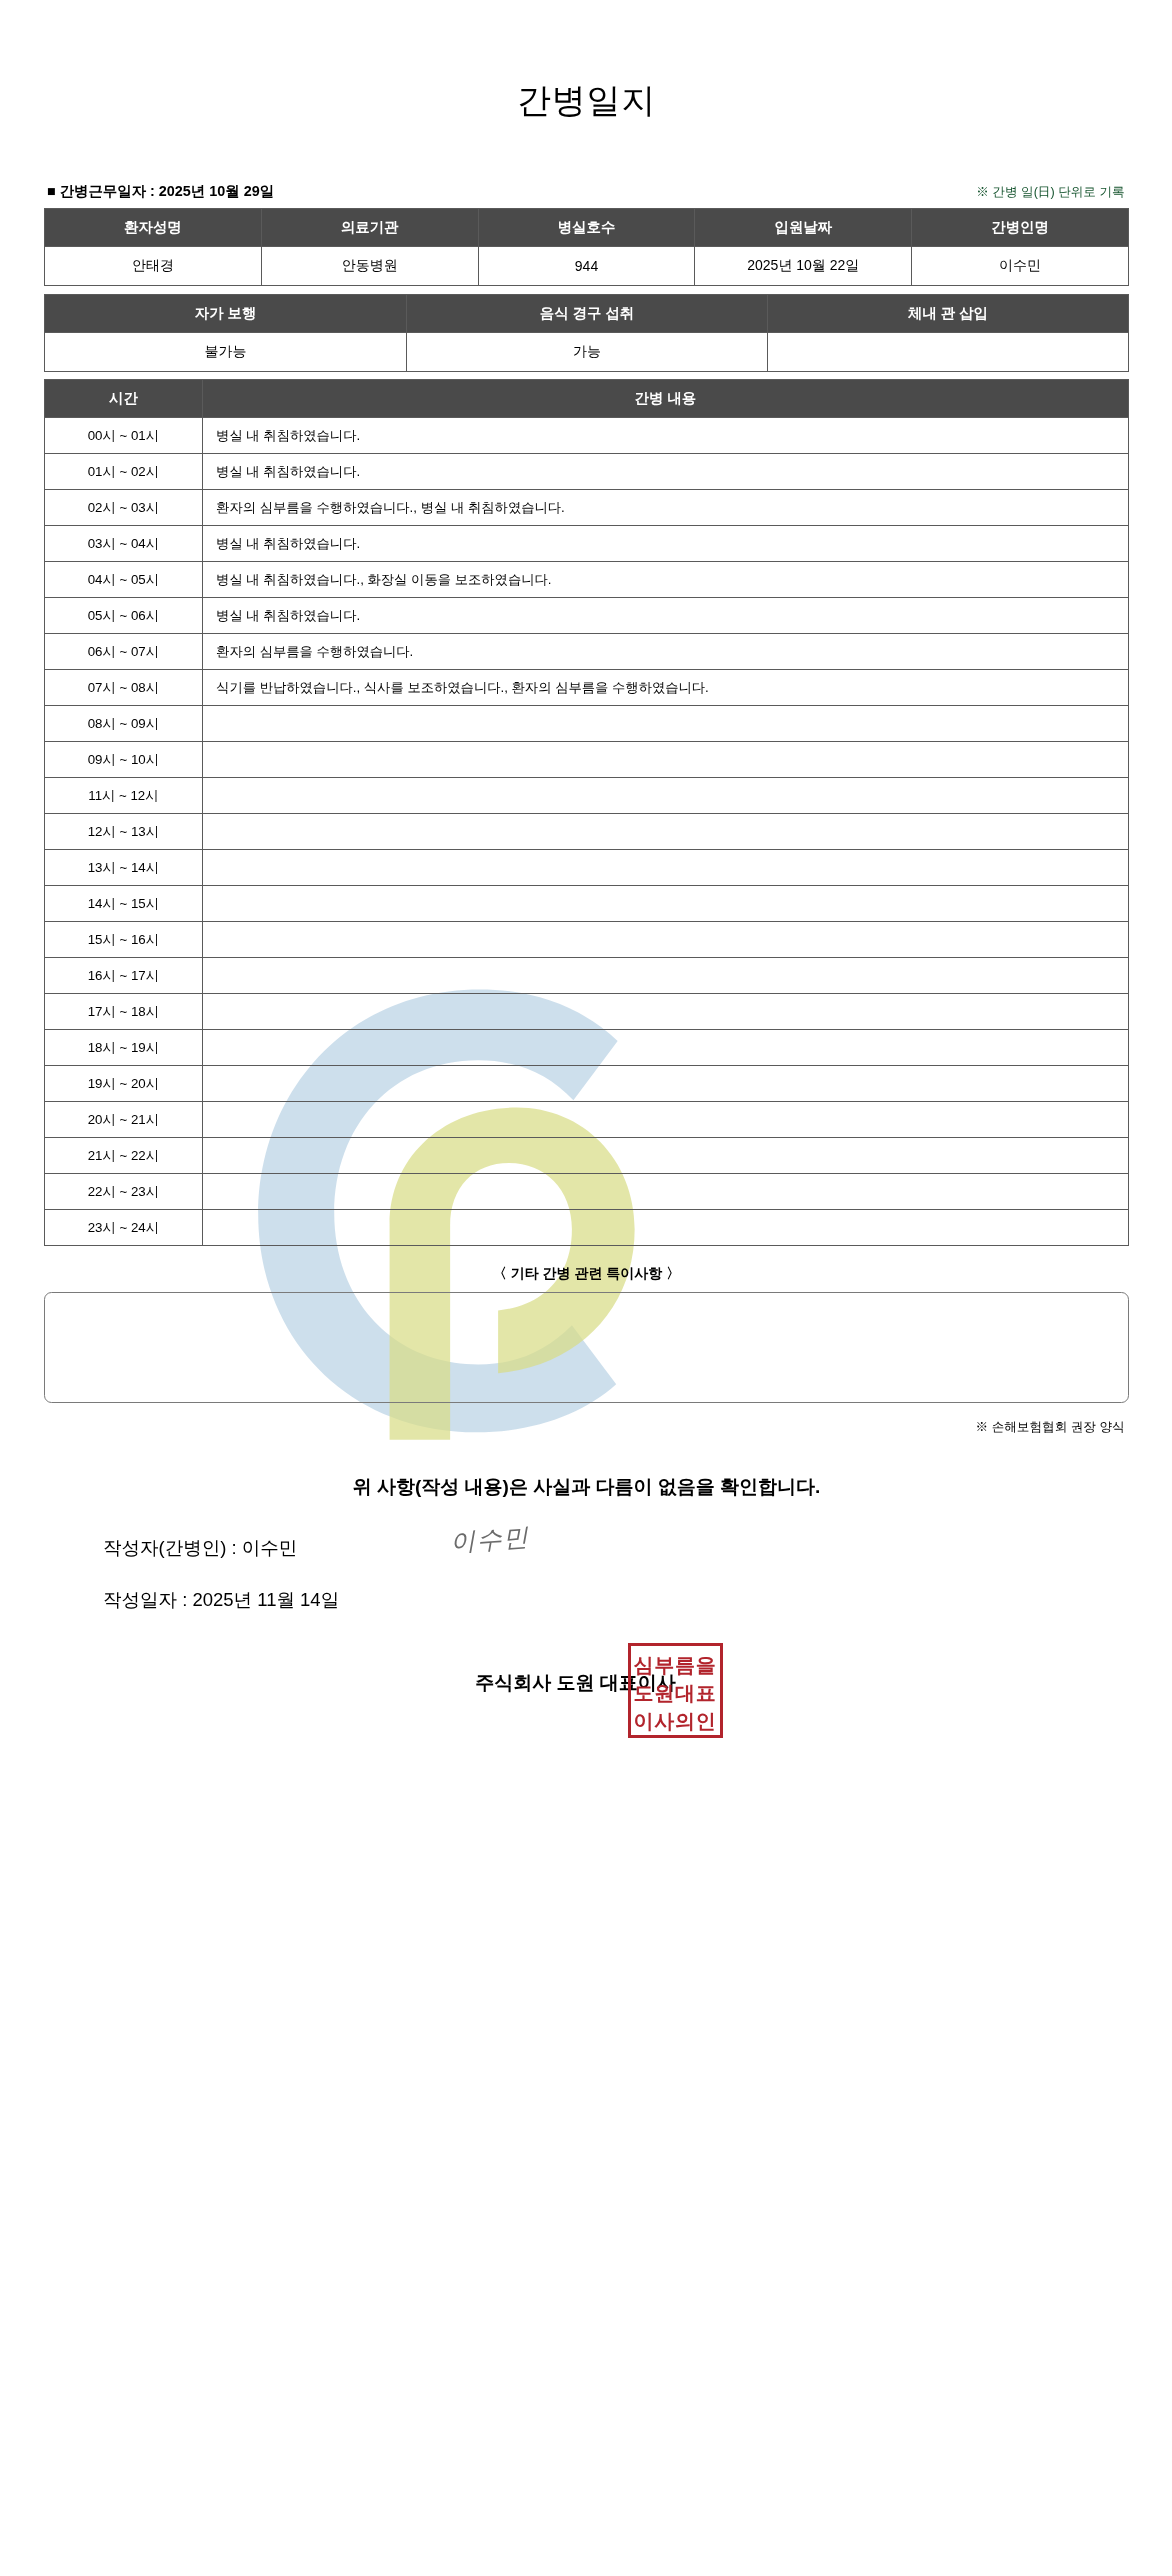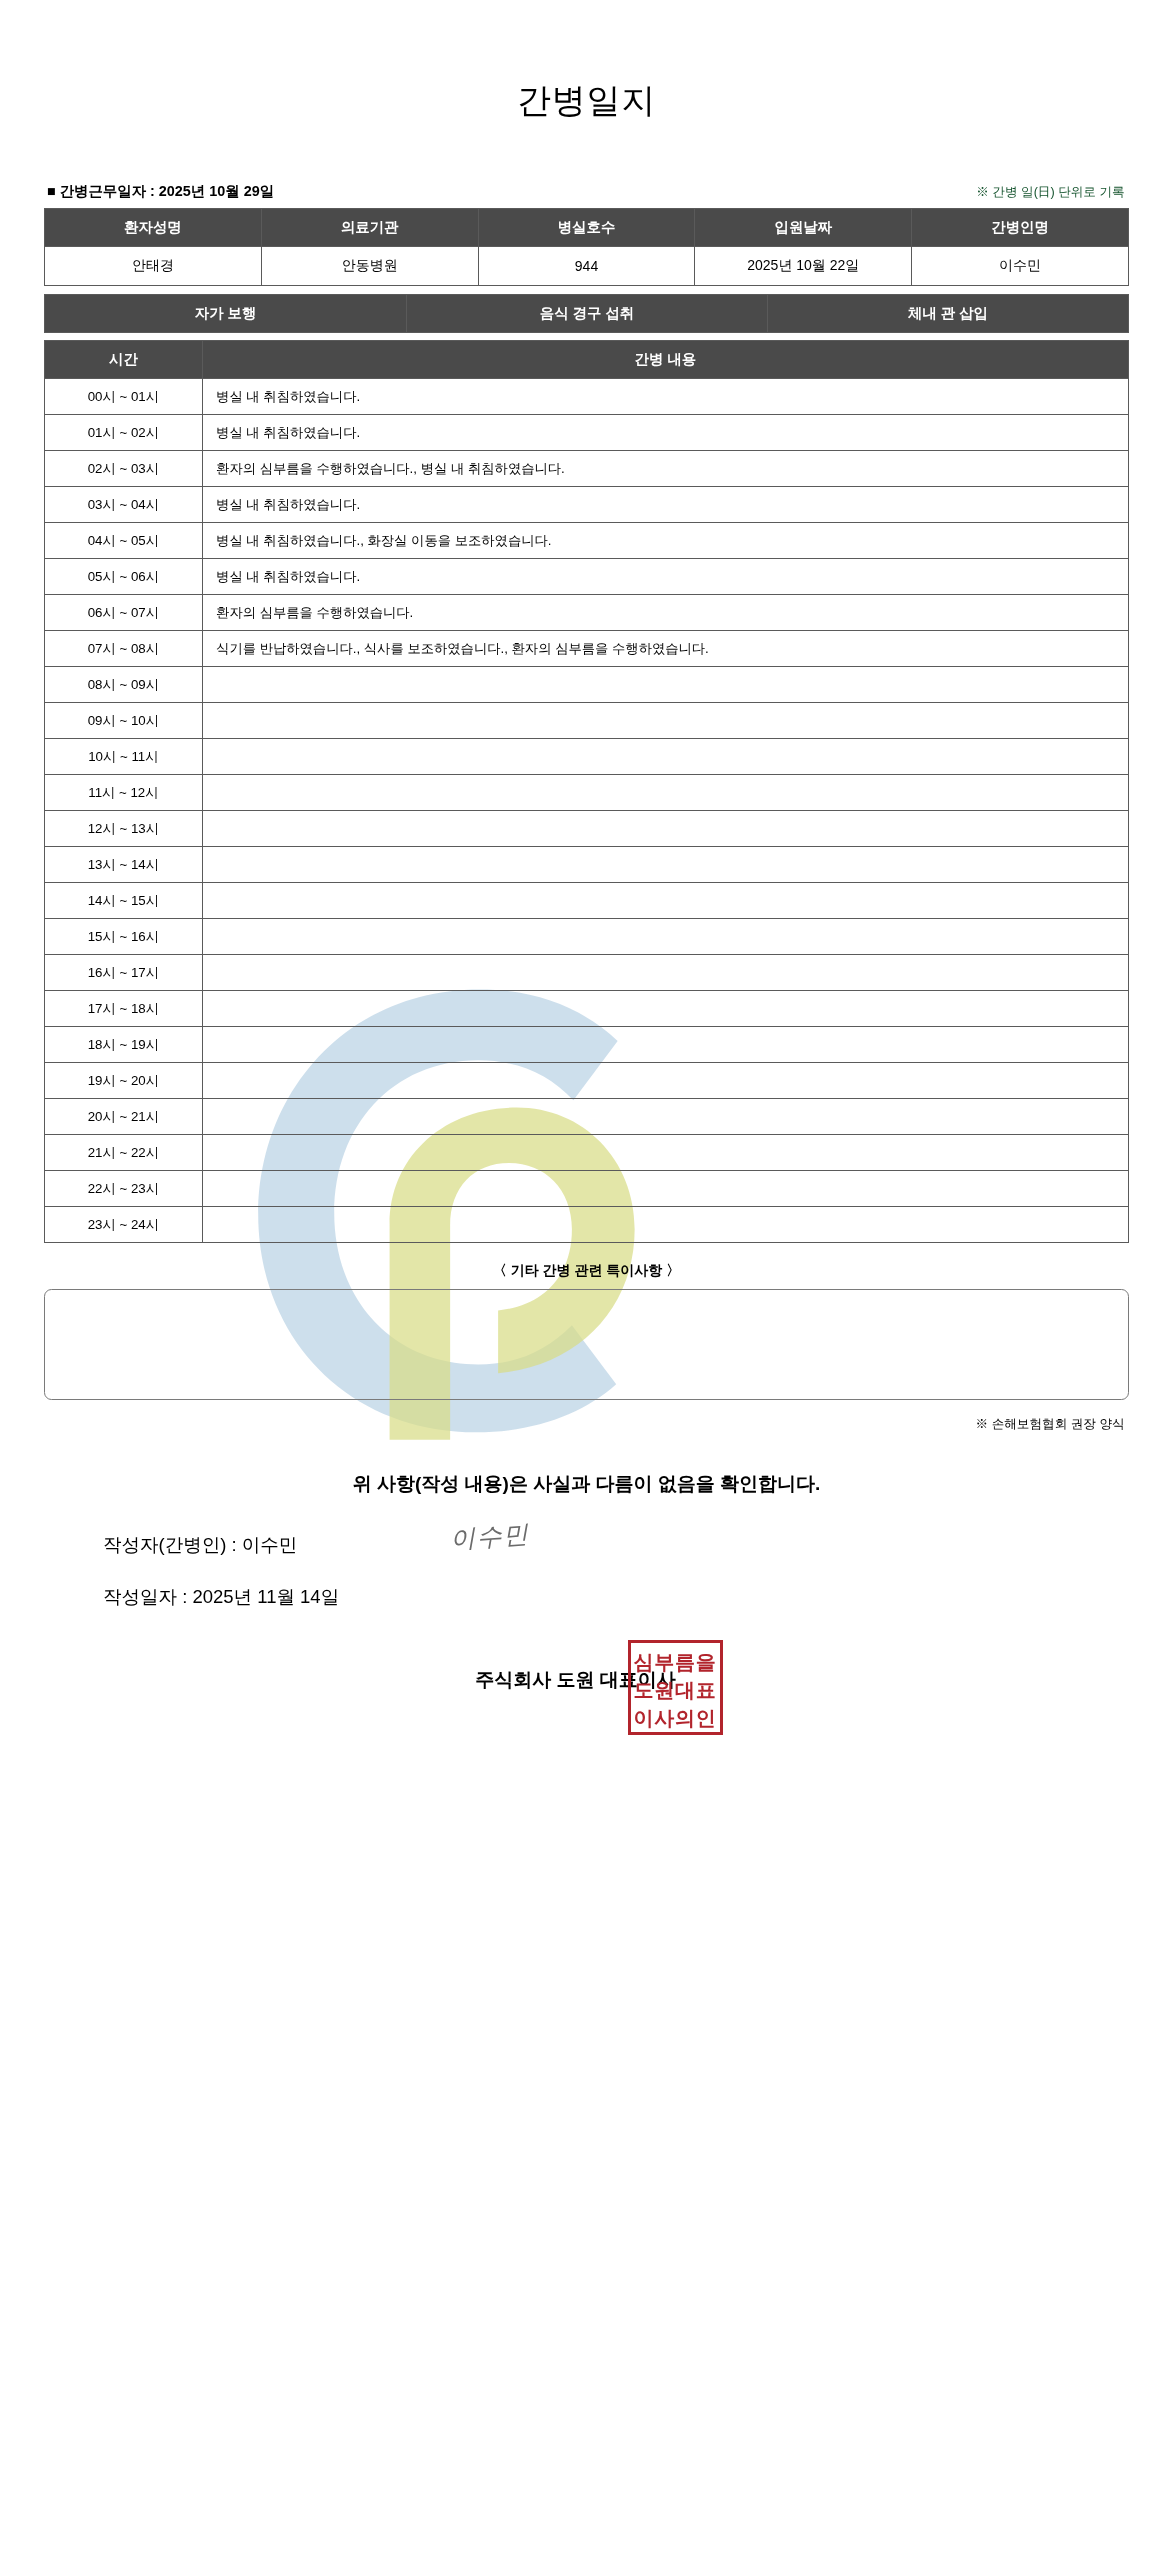--- a/index.html
+++ b/index.html
@@ -228,20 +228,25 @@
           <col style="width:33.4%">
           <col style="width:33.3%">
           <col style="width:33.3%">
         </colgroup>
       <tbody>
           <tr>
         <th>자가 보행</th>
         <th>음식 경구 섭취</th>
         <th>체내 관 삽입</th>
       </tr>
+      <tr>
+        <td>불가능</td>
+        <td>가능</td>
+        <td></td>
+      </tr>
     </tbody>
       </table>
 
     <table class="grid log-table">
       <tbody>
           <tr>
         <th class="time-h">시간</th>
         <th>간병 내용</th>
       </tr>
       <tr>
@@ -275,24 +280,20 @@
       <tr>
         <td class="time-c">07시 ~ 08시</td>
         <td class="desc-c">식기를 반납하였습니다., 식사를 보조하였습니다., 환자의 심부름을 수행하였습니다.</td>
       </tr>
       <tr>
         <td class="time-c">08시 ~ 09시</td>
         <td class="desc-c empty-c"></td>
       </tr>
       <tr>
         <td class="time-c">09시 ~ 10시</td>
-        <td class="desc-c empty-c"></td>
-      </tr>
-      <tr>
-        <td class="time-c">10시 ~ 11시</td>
         <td class="desc-c empty-c"></td>
       </tr>
       <tr>
         <td class="time-c">11시 ~ 12시</td>
         <td class="desc-c empty-c"></td>
       </tr>
       <tr>
         <td class="time-c">12시 ~ 13시</td>
         <td class="desc-c empty-c"></td>
       </tr>

